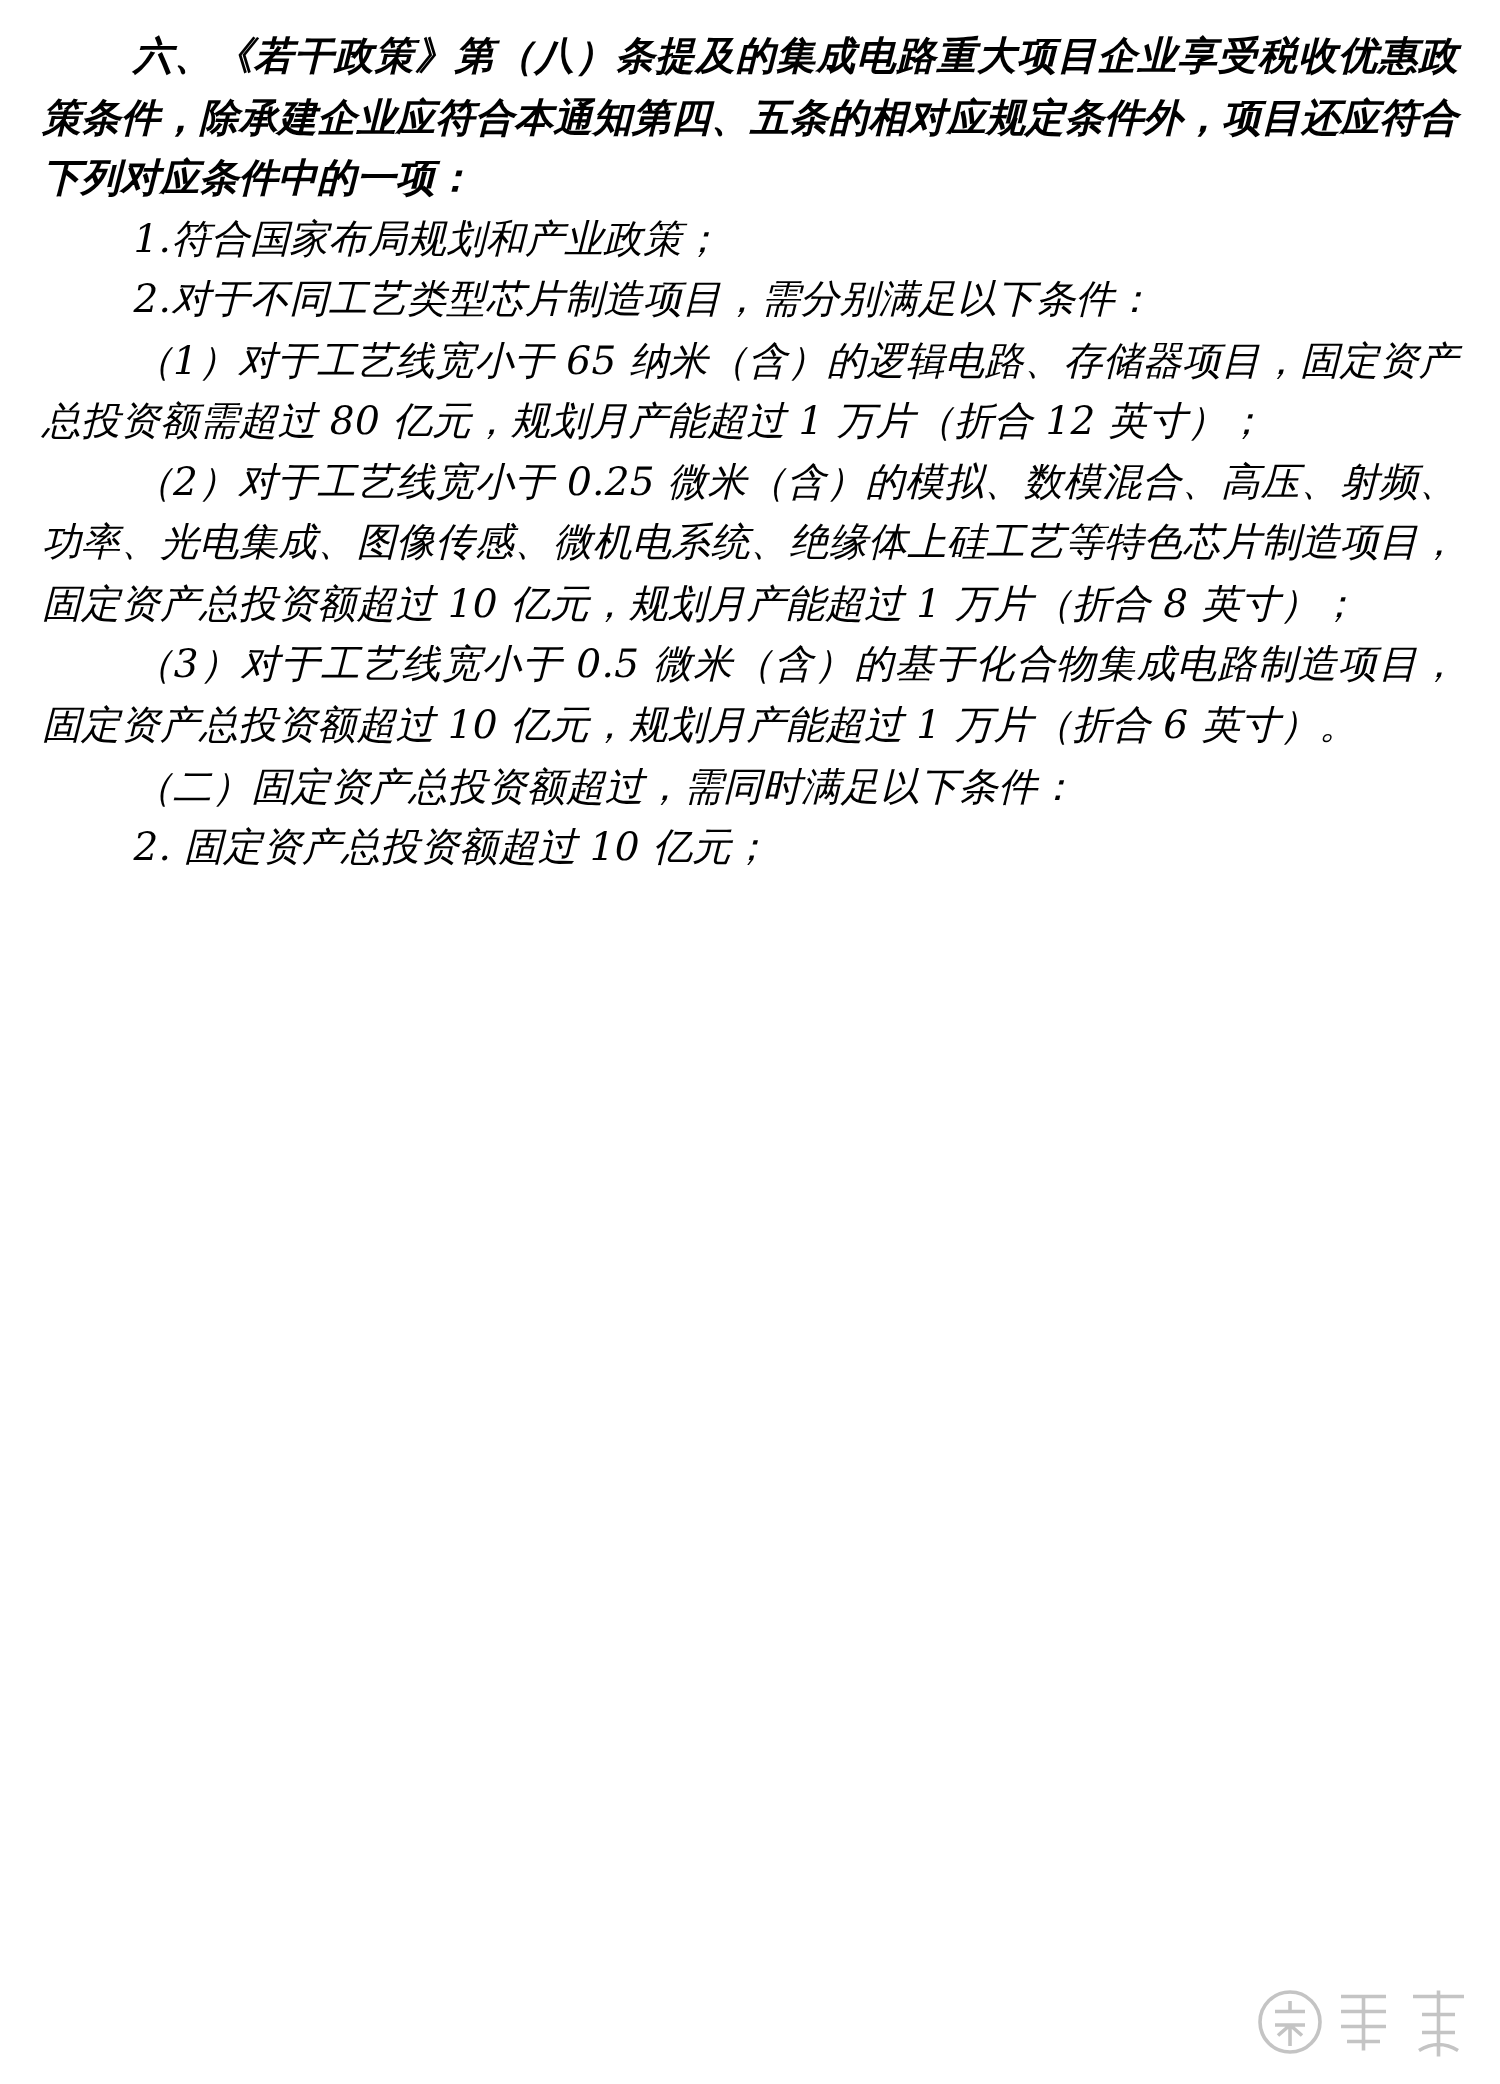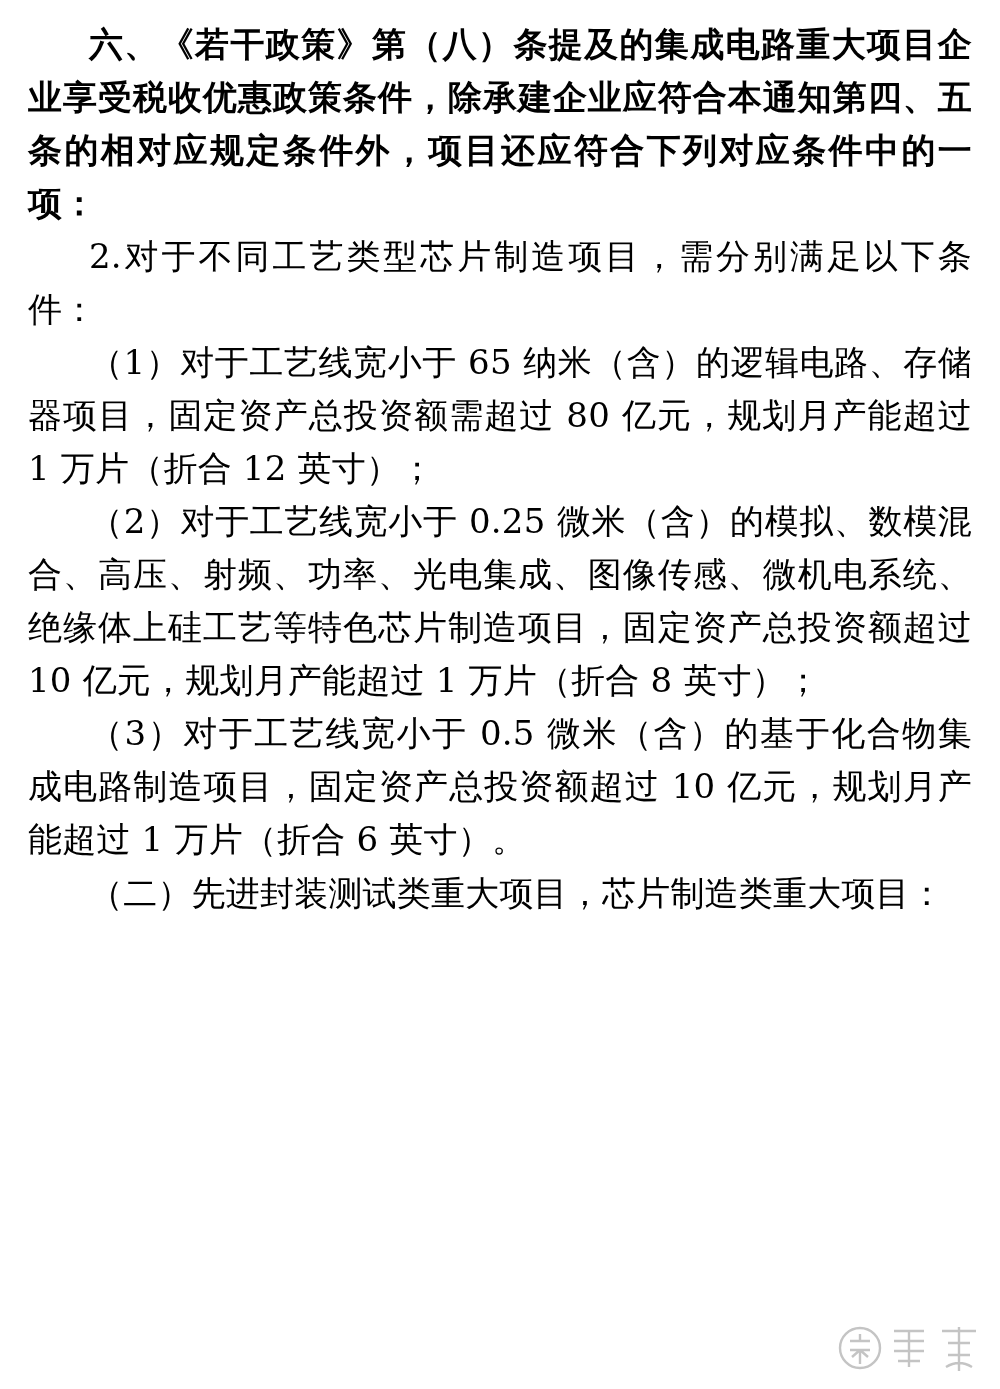--- a/index.html
+++ b/index.html
@@ -23,26 +23,27 @@
     height: 1389px;
     box-sizing: border-box;
     padding: 18px 28px 10px 28px;
   }
   .doc-body {
     width: 944px;
     margin: 0 auto;
   }
   p.para {
     margin: 0;
-    font-size: 34px;
+    font-size: 26px;
     line-height: 1.56;
     text-align: justify;
     text-justify: inter-ideograph;
     letter-spacing: 0.2px;
     word-break: break-all;
+    font-style: italic;
   }
   p.heading {
     font-weight: bold;
     text-indent: 61px;
   }
   p.indent {
     text-indent: 61px;
   }
   .watermark {
     position: absolute;
@@ -57,25 +58,27 @@
     width: 100%;
     height: 100%;
   }
 </style>
 </head>
 <body>
 
 <div class="page">
   <div class="doc-body">
     <p class="para heading">六、《若干政策》第（八）条提及的集成电路重大项目企业享受税收优惠政策条件，除承建企业应符合本通知第四、五条的相对应规定条件外，项目还应符合下列对应条件中的一项：</p>
+    <p class="para indent">1.符合国家布局规划和产业政策；</p>
     <p class="para indent">2.对于不同工艺类型芯片制造项目，需分别满足以下条件：</p>
     <p class="para indent">（1）对于工艺线宽小于 65 纳米（含）的逻辑电路、存储器项目，固定资产总投资额需超过 80 亿元，规划月产能超过 1 万片（折合 12 英寸）；</p>
     <p class="para indent">（2）对于工艺线宽小于 0.25 微米（含）的模拟、数模混合、高压、射频、功率、光电集成、图像传感、微机电系统、绝缘体上硅工艺等特色芯片制造项目，固定资产总投资额超过 10 亿元，规划月产能超过 1 万片（折合 8 英寸）；</p>
     <p class="para indent">（3）对于工艺线宽小于 0.5 微米（含）的基于化合物集成电路制造项目，固定资产总投资额超过 10 亿元，规划月产能超过 1 万片（折合 6 英寸）。</p>
-    <p class="para indent">（二）先进封装测试类重大项目，芯片制造类重大项目：</p>
+    <p class="para indent">（二）固定资产总投资额超过，需同时满足以下条件：</p>
+    <p class="para indent">2. 固定资产总投资额超过 10 亿元；</p>
   </div>
 
   <div class="watermark">
     <svg viewBox="0 0 150 62" xmlns="http://www.w3.org/2000/svg">
       <g fill="none" stroke="#8a8a8a" stroke-width="2.4">
         <circle cx="24" cy="31" r="20"></circle>
         <path d="M14 24 h20 M24 17 v8 M14 33 h20 M24 33 v14 M16 40 l8 -7 M32 40 l-8 -7"></path>
         <path d="M58 14 h30 M58 24 h30 M73 14 v36 M58 34 h30 M62 44 h22"></path>
         <path d="M106 14 h34 M123 10 v44 M112 26 h22 M112 38 h22 M110 50 q13 -8 26 0"></path>
       </g>

